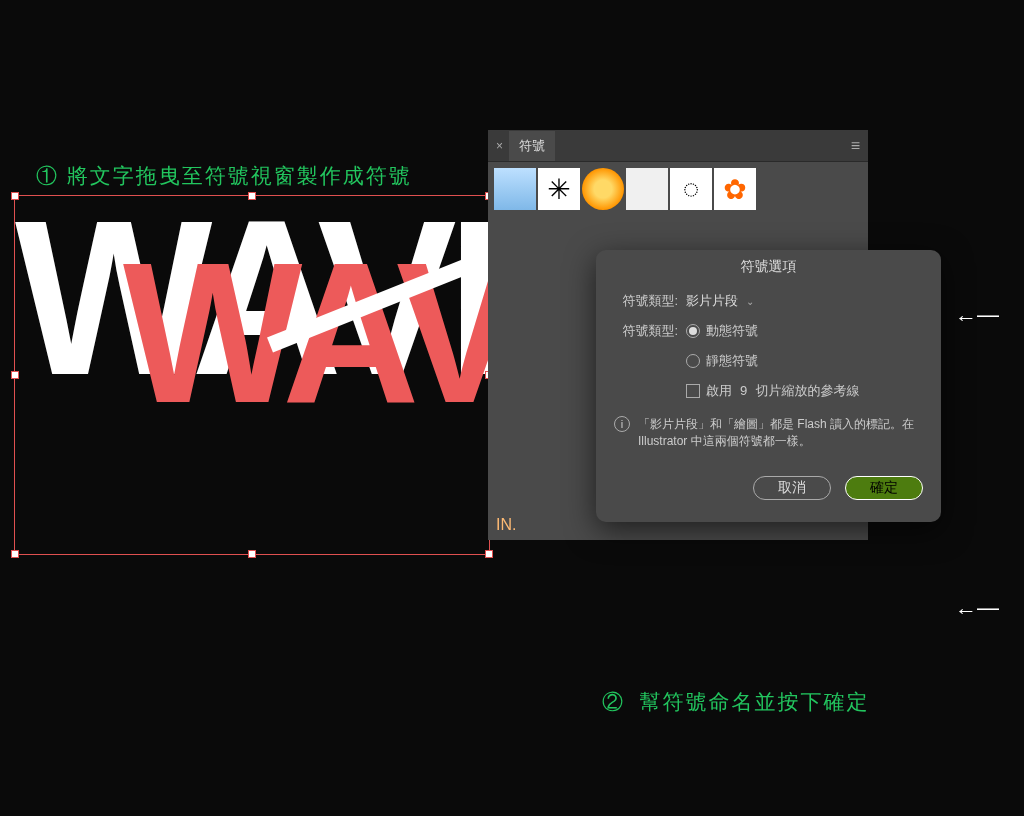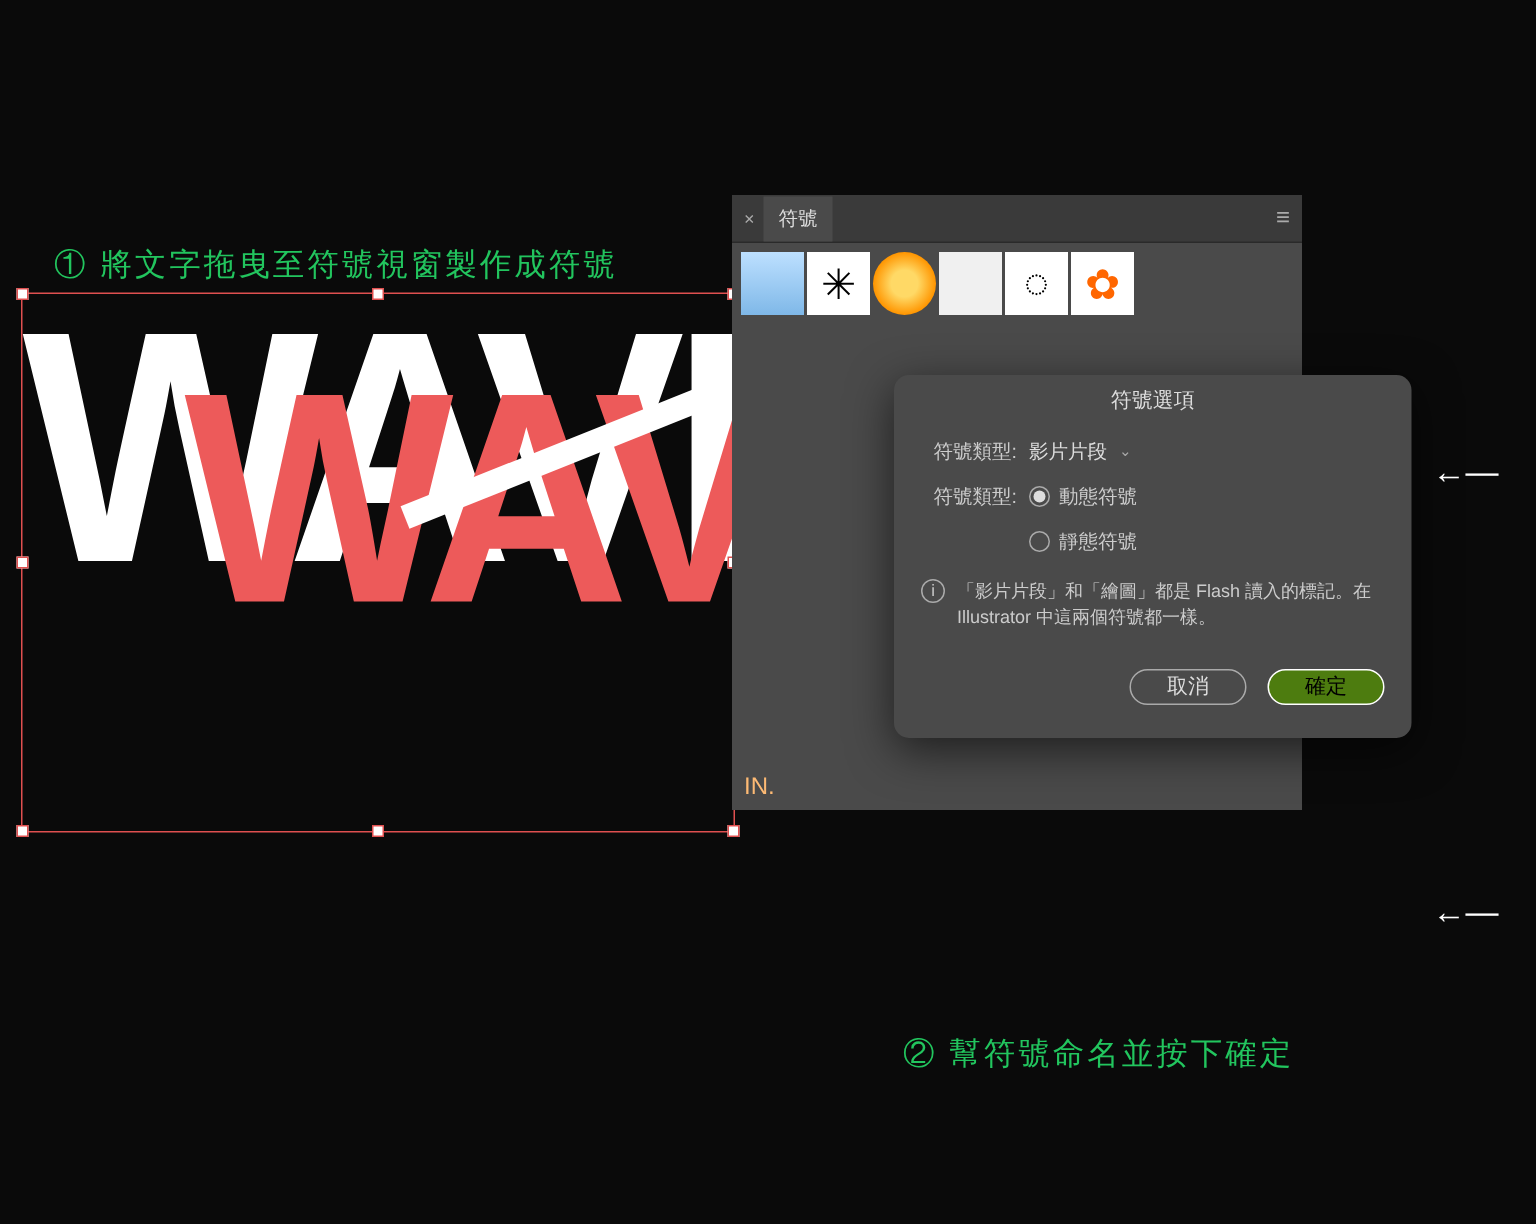--- a/index.html
+++ b/index.html
@@ -11,21 +11,21 @@
   position: relative;
   overflow: hidden;
 }
 .annotation {
   position: absolute;
   color: #22c55e;
   font-size: 21px;
   letter-spacing: 2px;
 }
 .anno1 { top: 162px; left: 36px; }
-.anno2 { top: 688px; left: 602px; }
+.anno2 { top: 688px; left: 602px; font-family: Liberation Mono, monospace; }
 .canvas-art {
   position: absolute;
   top: 195px;
   left: 14px;
   width: 476px;
   height: 360px;
   border: 1px solid #e05050;
 }
 .canvas-inner {
   position: absolute;
@@ -323,20 +323,24 @@
     <div class="row-label">符號類型:</div>
     <span class="radio checked"></span>
     <span>動態符號</span>
   </div>
   <div class="dialog-row radio-indent">
     <span class="radio"></span>
     <span>靜態符號</span>
   </div>
 
 
+  <div class="dialog-row radio-indent" style="padding-left:90px">
+    <span class="checkbox"></span>
+    <span>啟用 9 切片縮放的參考線</span>
+  </div>
 
   <div class="info-row">
     <div class="info-icon">i</div>
     <div>「影片片段」和「繪圖」都是 Flash 讀入的標記。在 Illustrator 中這兩個符號都一樣。</div>
   </div>
 
   <div class="dialog-buttons">
     <button class="btn btn-cancel">取消</button>
     <button class="btn btn-ok">確定</button>
   </div>

